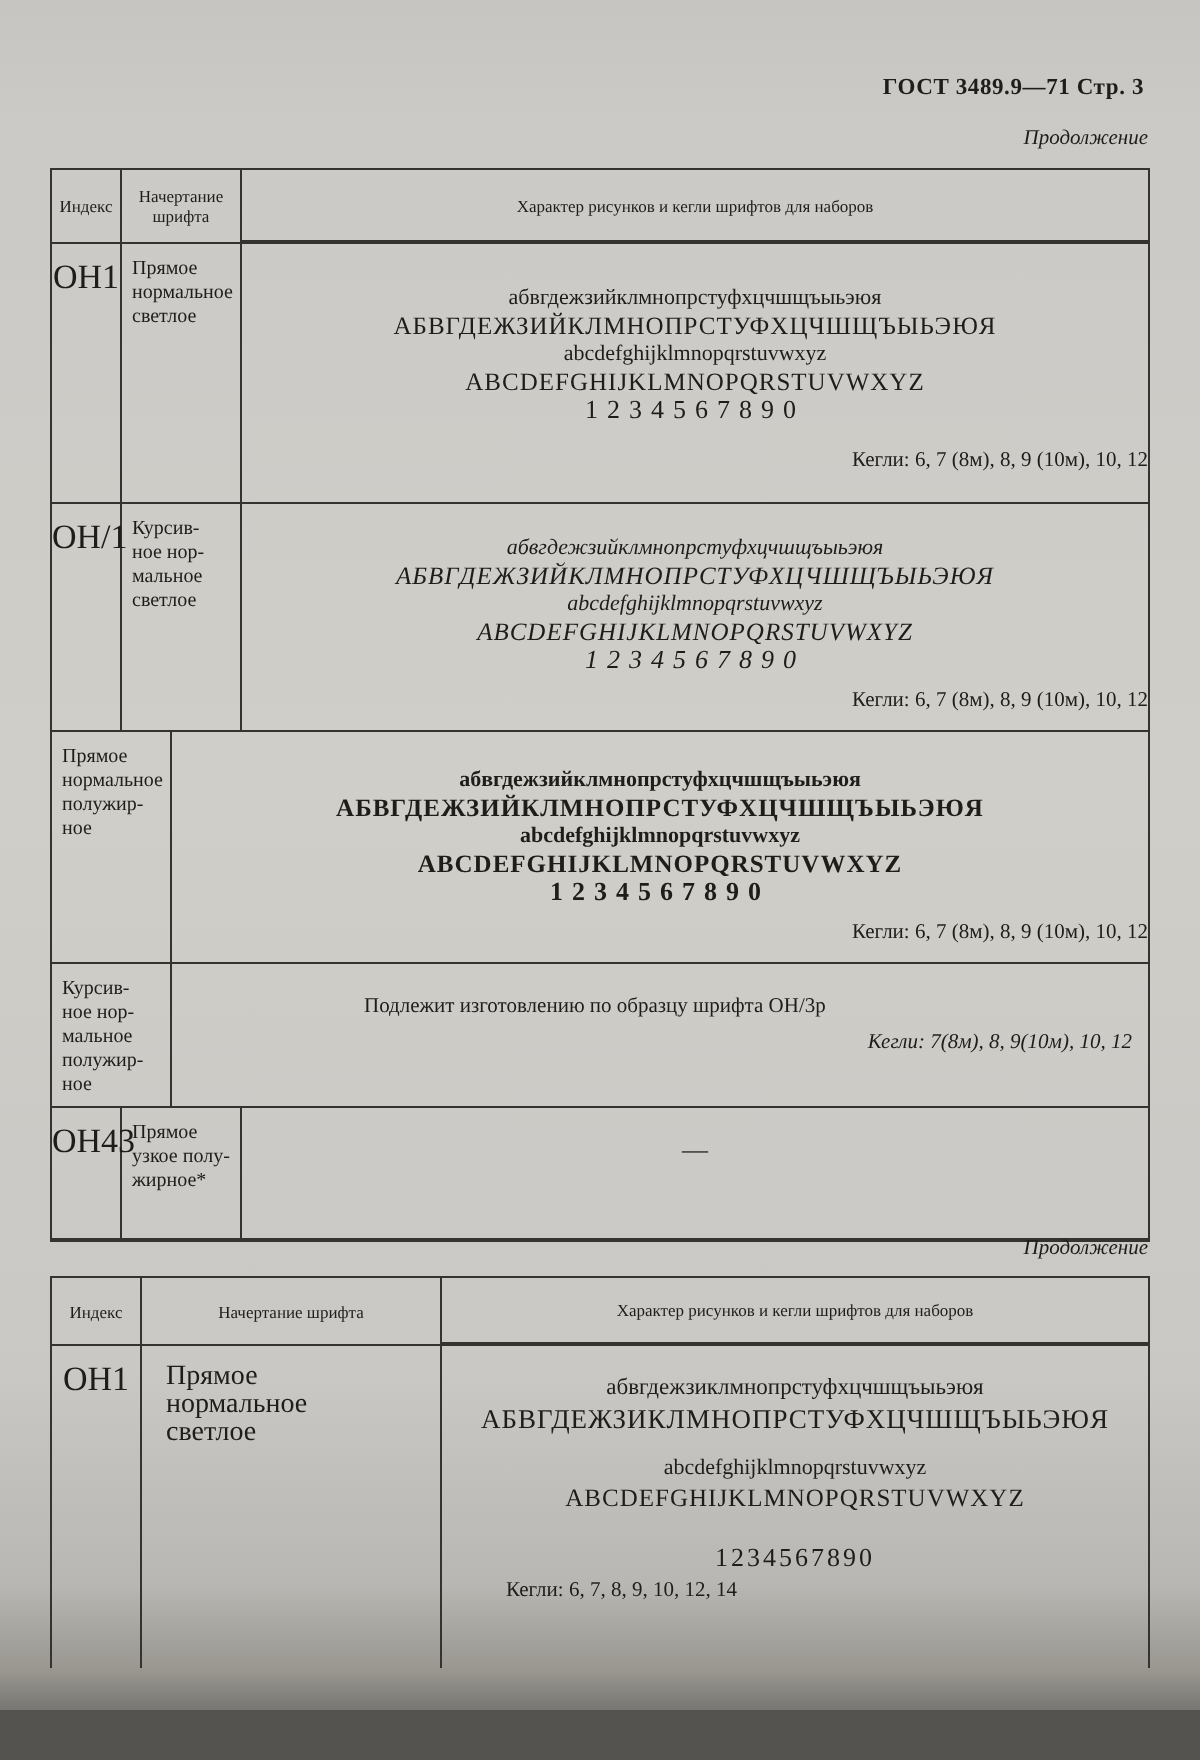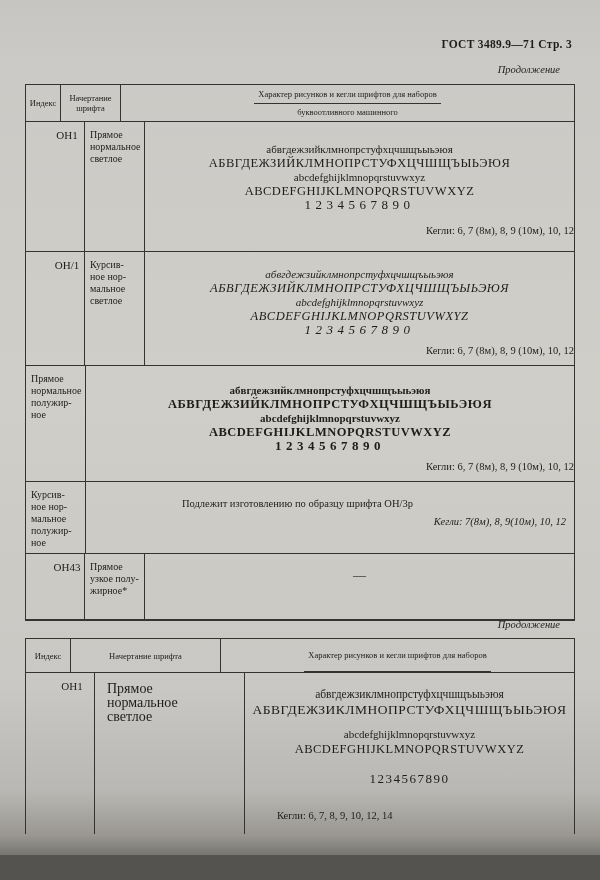--- a/index.html
+++ b/index.html
@@ -19,21 +19,21 @@
   }
   .scan-strip {
     position: absolute; left: 0; right: 0; bottom: 0; height: 25px;
     background: #55534f;
   }
   .gost-header {
     position: absolute; top: 38px; right: 28px;
     font-weight: bold; font-size: 11.5px; letter-spacing: 0.3px;
   }
   .continuation {
-    position: absolute; right: 40px;
+    position: absolute; right: 26px;
     font-style: italic; font-size: 10.5px;
   }
   .c-top { top: 64px; }
   .c-mid { top: 619px; }
 
   
   .tbl {
     position: absolute; left: 25px; width: 550px;
     border: 1px solid #34332f;
     font-size: 9.5px;
@@ -49,33 +49,33 @@
   .tbl1 .c1 { width: 35px; }
   .tbl1 .c2 { width: 60px; }
   .tbl2 .c1 { width: 45px; }
   .tbl2 .c2 { width: 150px; }
 
   
   .hdr { font-size: 8.5px; line-height: 10px; text-align: center; }
   .tbl1 .hdr { height: 37px; }
   .tbl2 .hdr { height: 34px; }
   .hc { display: flex; align-items: center; justify-content: center; padding: 2px; }
-  .hsplit { display: flex; flex-direction: column; align-items: center; }
+  .hsplit { display: flex; flex-direction: column; }
   .hsplit-top {
     border-bottom: 1px solid #34332f;
     flex: 1; display: flex; align-items: center; justify-content: center;
     padding: 2px 4px;
   }
   .hsplit-bottom {
     flex: 1; display: flex; align-items: center; justify-content: center;
     padding: 2px 4px;
   }
 
   
-  .idx { font-size: 11px; padding-top: 7px; margin-left: 24px; }
+  .idx { font-size: 17px; padding-top: 7px; }
   .style-cell { font-size: 10px; line-height: 12px; padding: 7px 4px 4px 5px; }
   .spec { text-align: center; padding-top: 20px; }
   .spec .sl { line-height: 14px; }
   .cyr-lower, .lat-lower { font-size: 11px; }
   .cyr-upper, .lat-upper { font-size: 12.5px; letter-spacing: 0.5px; }
   .digits { font-size: 13px; letter-spacing: 4.5px; }
   .spec.it { font-style: italic; }
   .spec.bd { font-weight: bold; }
   .kegli {
     font-size: 10.5px; text-align: right; padding-left: 96px; margin-top: 13px;
@@ -85,40 +85,39 @@
   .note-kegli { padding-left: 0; margin-top: 7px; font-style: italic; }
   .dash-cell { text-align: center; padding-top: 13px; font-size: 13px; }
 
   
   .spec2 { text-align: center; padding-top: 14px; }
   .spec2 .sl { line-height: 15px; }
   .spec2 .cyr-lower { font-size: 11.5px; }
   .spec2 .cyr-upper { font-size: 13.5px; letter-spacing: 0.5px; }
   .spec2 .gap-before { margin-top: 10px; }
   .spec2 .digits2 { font-size: 13px; letter-spacing: 1.5px; margin-top: 14px; }
-  .kegli2 { font-size: 10.5px; text-align: left; padding-left: 32px; margin-top: 24px; }
+  .kegli2 { font-size: 10.5px; text-align: left; padding-left: 32px; margin-top: 4px; }
   .t2-style { font-size: 14px; line-height: 14px; padding: 9px 8px 0 12px; }
   .t2-style .l1 { word-spacing: 26px; }
 </style>
 </head>
 <body>
 
 <div class="page">
 
   <div class="gost-header">ГОСТ 3489.9—71 Стр. 3</div>
   <div class="continuation c-top">Продолжение</div>
 
   <div class="tbl tbl1" style="top:84px;">
 
     <div class="row hdr">
       <div class="c1 hc">Индекс</div>
       <div class="c2 hc">Начертание шрифта</div>
       <div class="c3 hsplit">
         <div class="hsplit-top">Характер рисунков и кегли шрифтов для наборов</div>
-        <div class="hsplit-bottom">буквоотливного машинного</div>
       </div>
     </div>
 
     <div class="row" style="min-height:130px;">
       <div class="c1 idx">ОН1</div>
       <div class="c2 style-cell">
         <div>Прямое</div>
         <div>нормальное</div>
         <div>светлое</div>
       </div>

